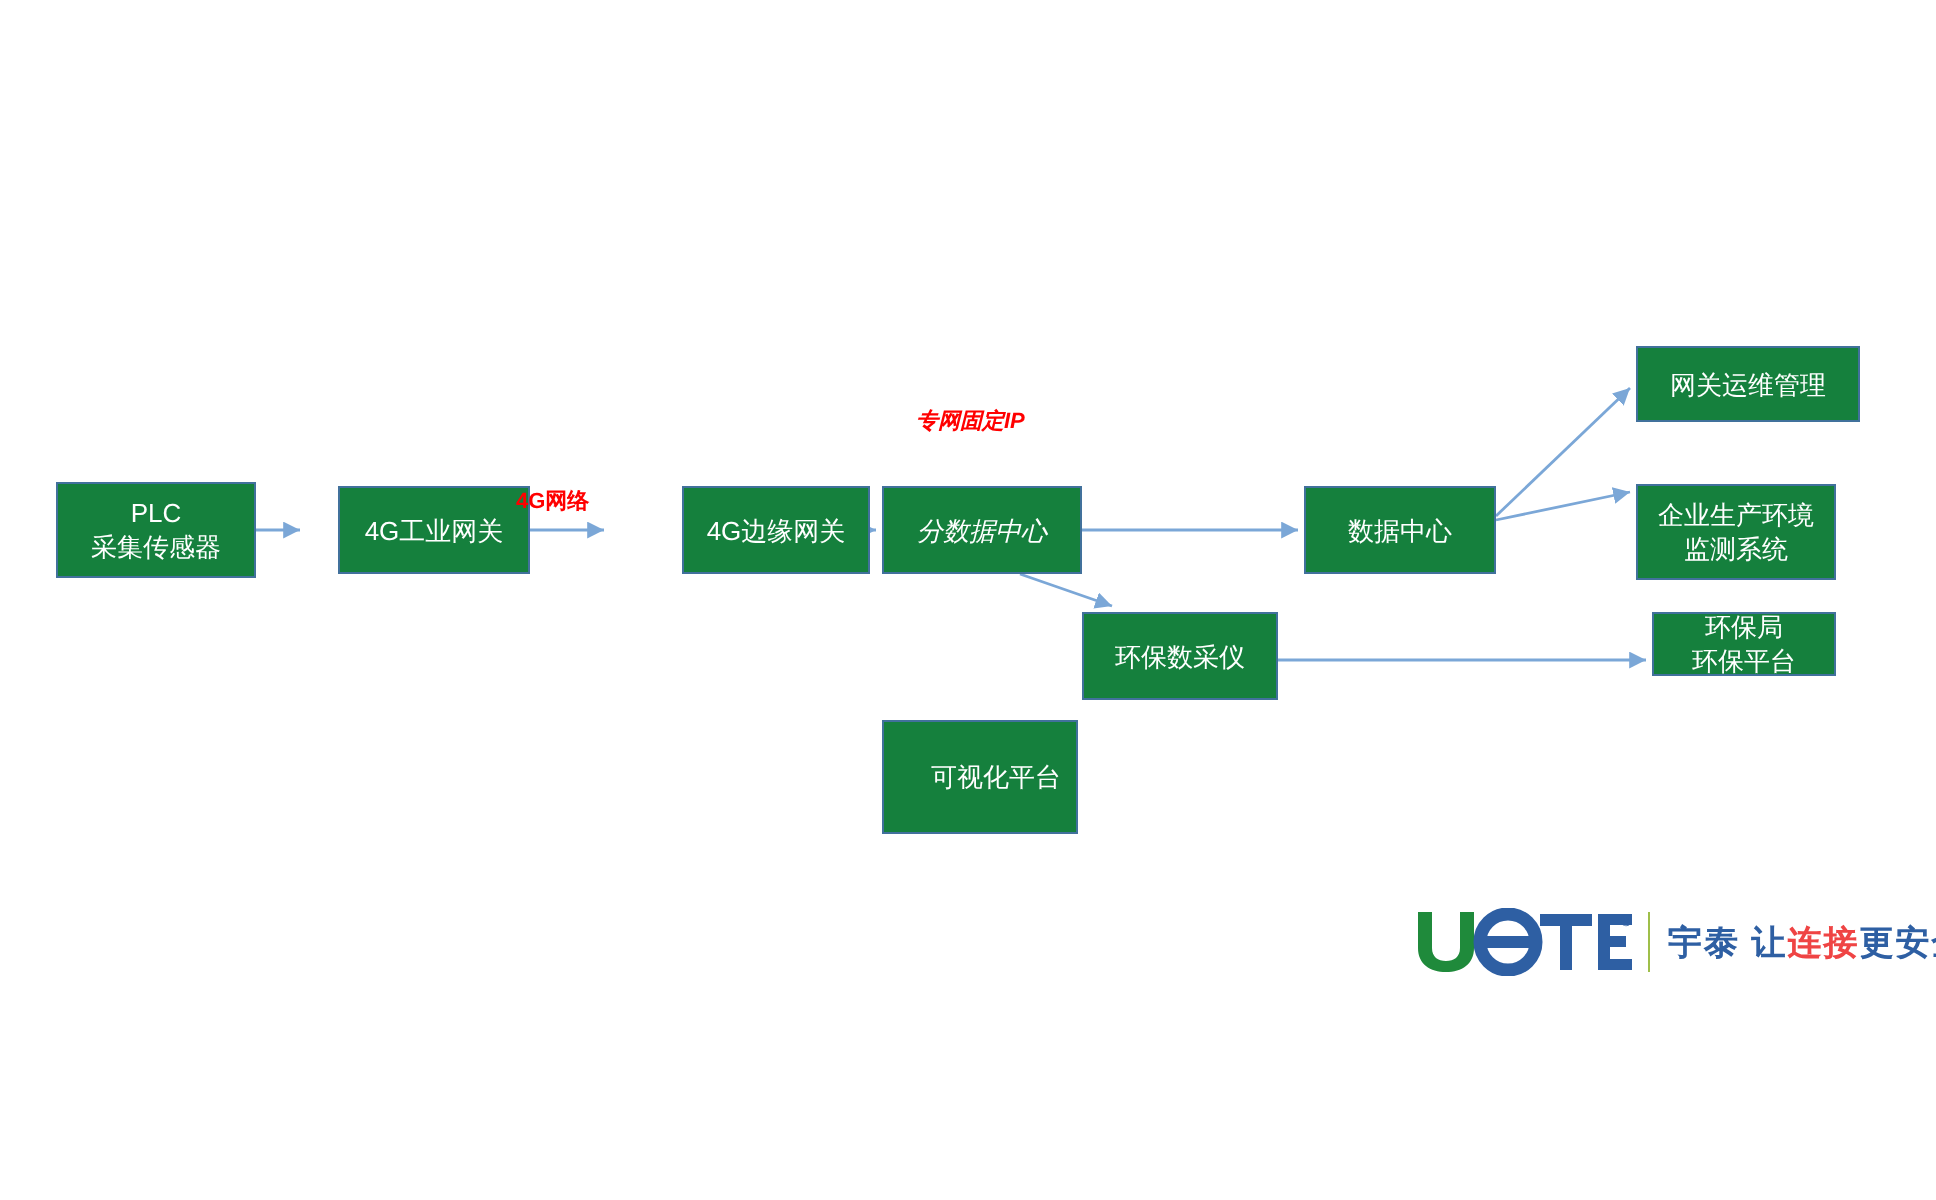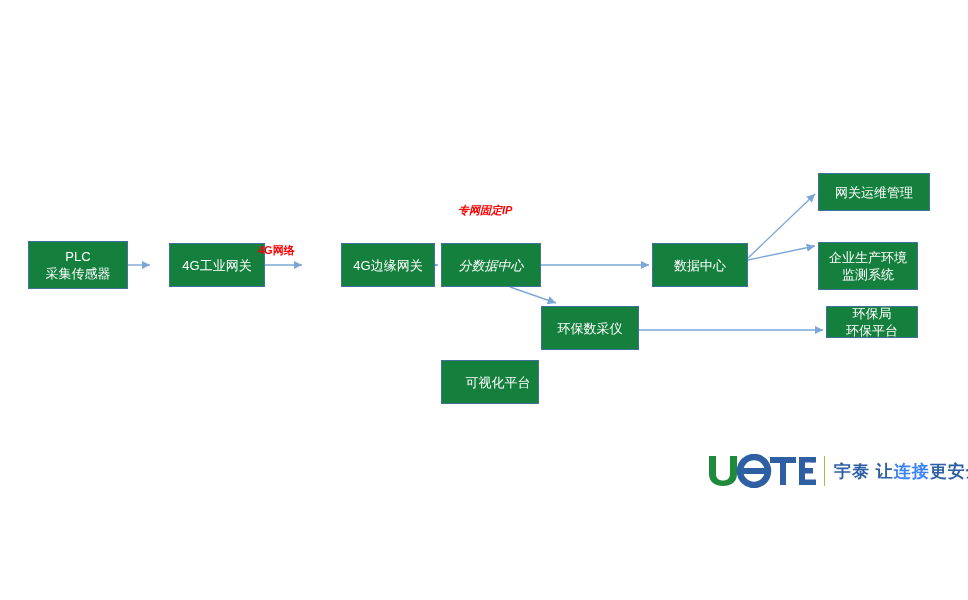--- a/index.html
+++ b/index.html
@@ -73,21 +73,21 @@
   #logo .slogan {
     position: absolute;
     left: 128px;
     top: 8px;
     font-size: 17px;
     font-weight: bold;
     color: #2e5fa3;
     letter-spacing: 1px;
     white-space: nowrap;
   }
-  #logo .slogan .accent { color: #3b82f6; }
+  #logo .slogan .accent { color: #ef4444; }
   #logo .reg {
     position: absolute;
     left: 104px;
     top: 4px;
     font-size: 8px;
     color: #2e5fa3;
   }
 </style>
 </head>
 <body>
@@ -132,21 +132,21 @@
   <div class="node" style="left:818px; top:173px; width:112px; height:38px;">网关运维管理</div>
 
   <div class="node" style="left:818px; top:222px; width:100px; height:48px;margin-top:20px;">企业生产环境
 监测系统</div>
 
   <div class="node" style="left:541px; top:306px; width:98px; height:44px;text-align:right;">环保数采仪</div>
 
   <div class="node" style="left:826px; top:306px; width:92px; height:32px;">环保局
 环保平台</div>
 
-  <div class="node" style="left:441px; top:360px; width:98px; height:44px;padding-left:16px;">可视化平台</div>
+  <div class="node" style="left:441px; top:360px; width:98px; height:57px;padding-left:16px;">可视化平台</div>
 
   <div class="label-red" style="left:258px; top:243px;">4G网络</div>
 
   <div class="label-red" style="left:458px; top:203px;font-style:italic;">专网固定IP</div>
 
   <div id="logo">
     <svg class="mark" viewBox="0 0 220 68">
       <path d="M6,4 L6,40 C6,56 18,64 34,64 C50,64 62,56 62,40 L62,4 L48,4 L48,40 C48,49 42,53 34,53 C26,53 20,49 20,40 L20,4 Z" fill="#1f8a3b"></path>
       <circle cx="96" cy="34" r="28" fill="none" stroke="#2e5fa3" stroke-width="13"></circle>
       <rect x="72" y="28" width="48" height="12" fill="#2e5fa3"></rect>

